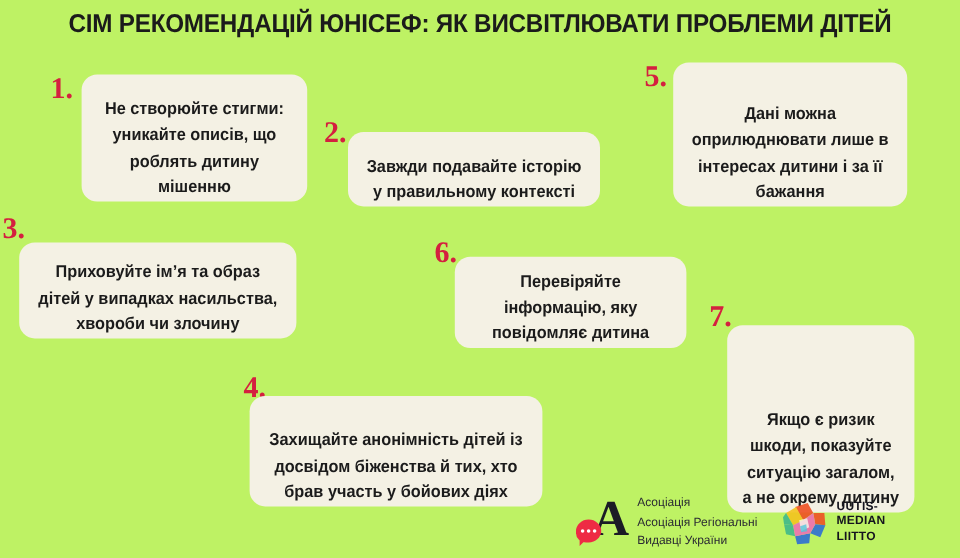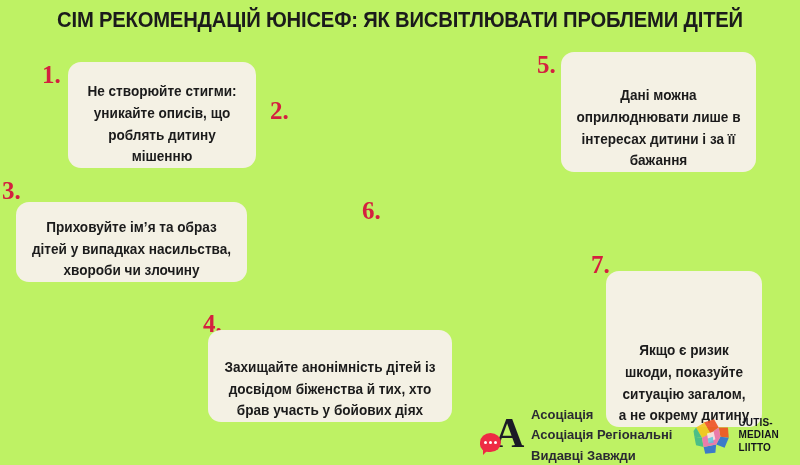--- a/index.html
+++ b/index.html
@@ -147,25 +147,24 @@
     position: absolute;
     left: 3px;
     bottom: -3px;
     width: 0;
     height: 0;
     border-left: 5px solid #ee2b44;
     border-bottom: 5px solid transparent;
   }
   .assoc-text {
     font-family: "Liberation Sans", sans-serif;
-    font-size: 13px;
+    font-size: 10px;
     line-height: 1.55;
     color: #2b2b33;
     white-space: nowrap;
-    font-weight: bold;
   }
 
   .logo-uutis {
     display: flex;
     align-items: center;
     gap: 4px;
   }
   .uutis-mark { width: 44px; height: 42px; display:block; }
   .uutis-text {
     font-family: "Liberation Sans", sans-serif;
@@ -183,58 +182,64 @@
 <div id="infographic">
 
   <div class="title">СІМ РЕКОМЕНДАЦІЙ ЮНІСЕФ: ЯК ВИСВІТЛЮВАТИ ПРОБЛЕМИ ДІТЕЙ</div>
 
   <div class="num" id="num-1">1.</div>
   <div class="card" id="card-1">
     <div class="card-text">Не створюйте стигми: уникайте описів, що роблять дитину мішенню</div>
   </div>
 
   <div class="num" id="num-2">2.</div>
+  <div class="card" id="card-2">
+    <div class="card-text">Завжди подавайте історію у правильному контексті</div>
+  </div>
 
   <div class="num" id="num-3">3.</div>
   <div class="card" id="card-3">
     <div class="card-text">Приховуйте ім’я та образ дітей у випадках насильства, хвороби чи злочину</div>
   </div>
 
   <div class="num" id="num-4">4.</div>
   <div class="card" id="card-4">
     <div class="card-text">Захищайте анонімність дітей із досвідом біженства й тих, хто брав участь у бойових діях</div>
   </div>
 
   <div class="num" id="num-5">5.</div>
   <div class="card" id="card-5">
     <div class="card-text">Дані можна оприлюднювати лише в інтересах дитини і за її бажання</div>
   </div>
 
   <div class="num" id="num-6">6.</div>
+  <div class="card" id="card-6">
+    <div class="card-text">Перевіряйте інформацію, яку повідомляє дитина</div>
+  </div>
 
   <div class="num" id="num-7">7.</div>
   <div class="card" id="card-7">
     <div class="card-text">Якщо є ризик шкоди, показуйте ситуацію загалом, а не окрему дитину</div>
   </div>
 
   <div class="footer">
 
     <div class="logo-assoc">
       <div class="assoc-mark">
         <span class="letter">A</span>
         <span class="bubble">
           <i></i>
           <i></i>
           <i></i>
         </span>
       </div>
       <div class="assoc-text">
         <div>Асоціація</div>
         <div>Асоціація Регіональні</div>
-        <div>Видавці Завжди</div>
+        <div>Видавці України</div>
       </div>
     </div>
 
     <div class="logo-uutis">
       <svg class="uutis-mark" viewBox="0 0 100 100">
         <g opacity="0.9">
           <polygon points="30,18 55,10 66,30 46,44" fill="#ef5123"></polygon>
           <polygon points="66,30 88,30 90,54 70,52" fill="#ef5123"></polygon>
           <polygon points="12,30 32,18 46,44 26,54" fill="#f4c41f"></polygon>
           <polygon points="70,52 90,54 80,78 60,70" fill="#2f6fd4"></polygon>

